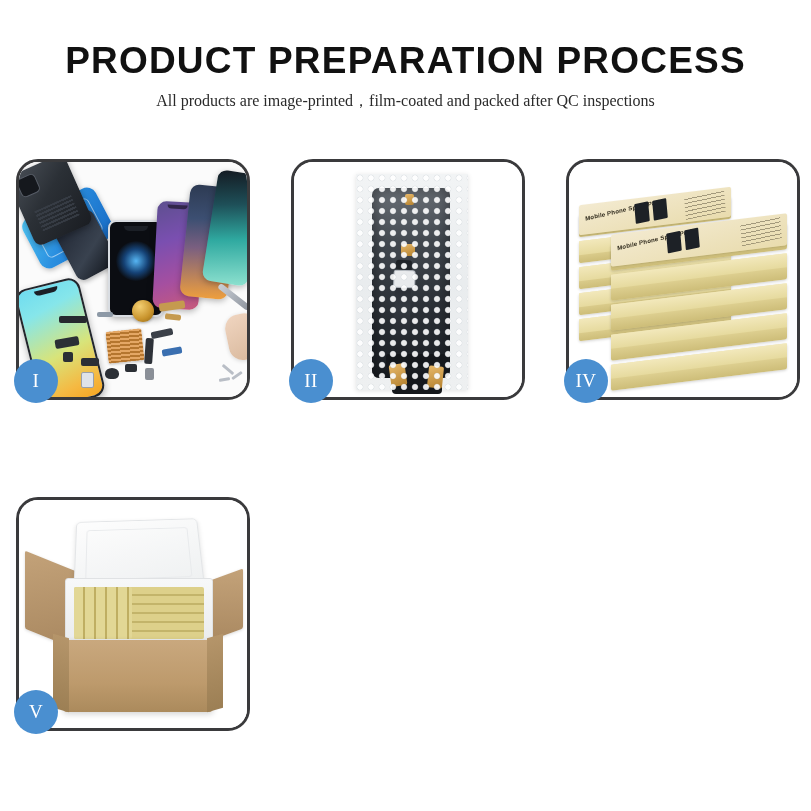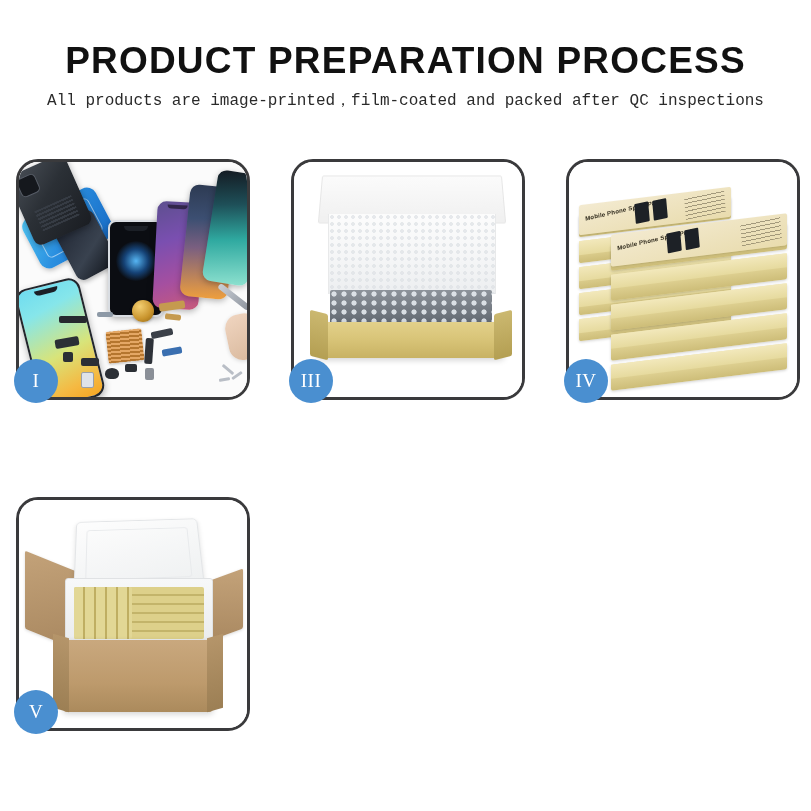--- a/index.html
+++ b/index.html
@@ -12,21 +12,21 @@
 
   
   .header{padding-top:42px;text-align:center;}
   .title{
     font-size:37px;font-weight:700;color:#111111;
     letter-spacing:1.2px;line-height:1;margin:0;
     font-family:"Liberation Sans", sans-serif;
   }
   .subtitle{
     font-size:16px;color:#2a2a2a;margin:14px 0 0 0;line-height:1;
-    font-family:Liberation Mono, monospace;
+    font-family:Liberation Serif, serif;
   }
 
   
   .grid{
     position:absolute;left:16px;top:159px;
     width:779px;height:572px;
     display:grid;
     grid-template-columns:234px 234px 234px;
     grid-template-rows:241px 234px;
     column-gap:41px;row-gap:97px;
@@ -449,32 +449,38 @@
         <div class="chip c8"></div>
         <div class="tool"></div>
         <div class="hand"></div>
         <div class="screw s1"></div>
         <div class="screw s2"></div>
         <div class="screw s3"></div>
       </div>
       <div class="badge">I</div>
     </div>
 
-
     <div class="panel">
-      <div class="panel-inner p3">
-        <div class="lid"></div>
-        <div class="foamwall">
-          <div class="foamtex"></div>
+      <div class="panel-inner p2">
+        <div class="bubblebag">
+          <div class="screenpart">
+            <div class="flexcable"></div>
+            <div class="conn cn1"></div>
+            <div class="conn cn2"></div>
+            <div class="darkblob db1"></div>
+            <div class="darkblob db2"></div>
+            <div class="conn cn3"></div>
+            <div class="conn cn4"></div>
+          </div>
+          <div class="bubbletex"></div>
         </div>
-        <div class="bubbleinner"></div>
-        <div class="goldbase"></div>
       </div>
-      <div class="badge">III</div>
+      <div class="badge">II</div>
     </div>
+
 
     <div class="panel">
       <div class="panel-inner p4">
         <div class="stackwrap">
           <div class="sbox r5">
               <span class="top"></span>
             </div>
           <div class="sbox r4">
               <span class="top"></span>
             </div>

